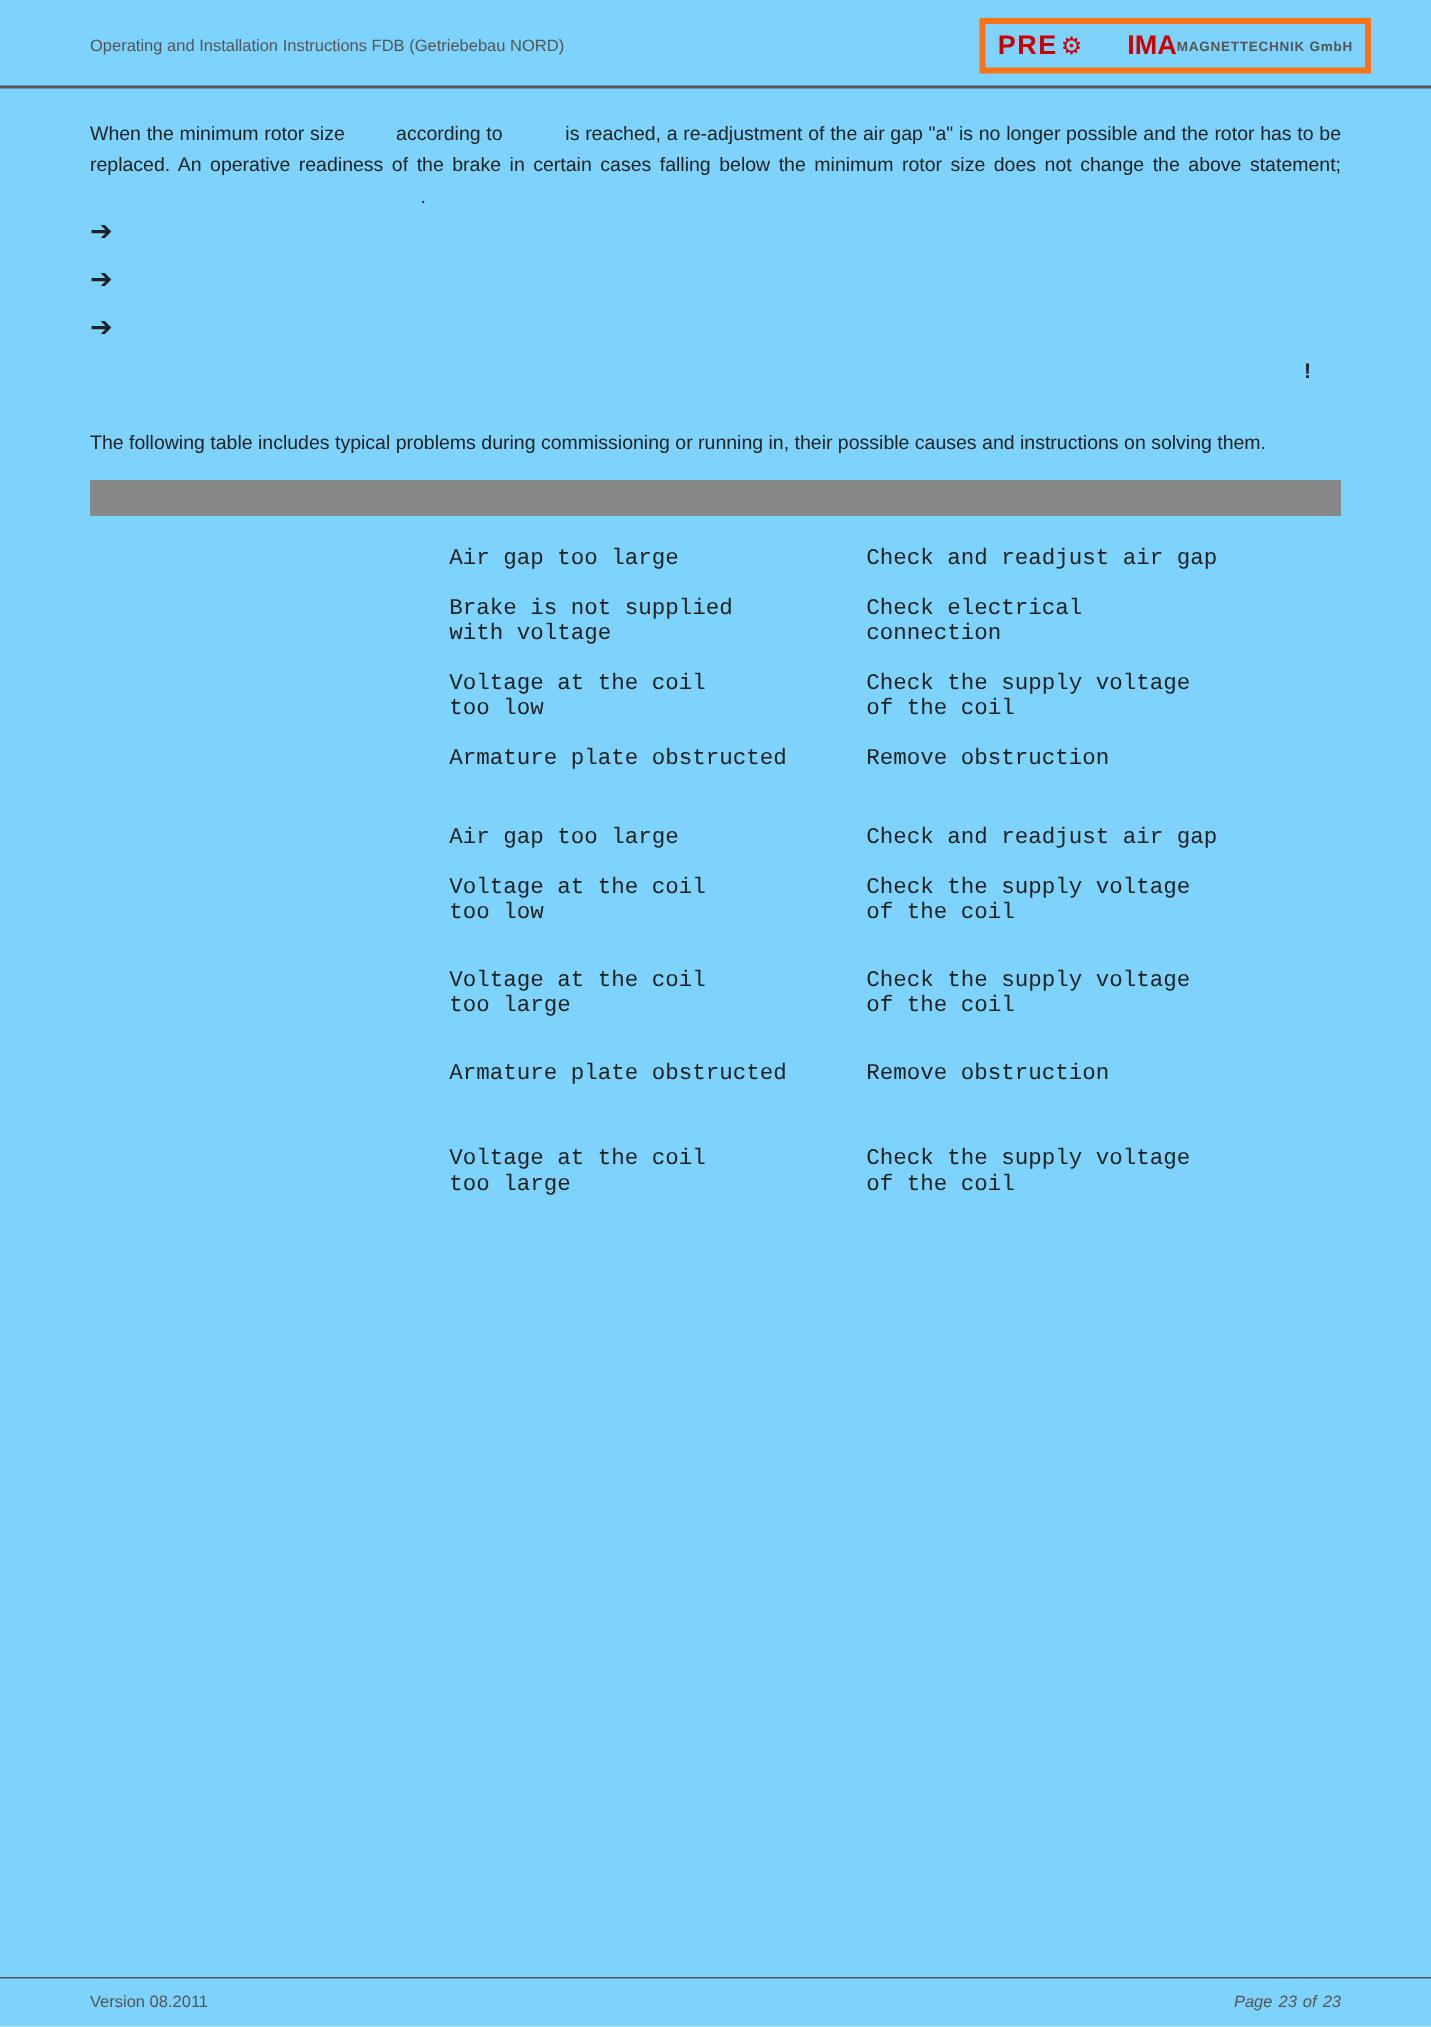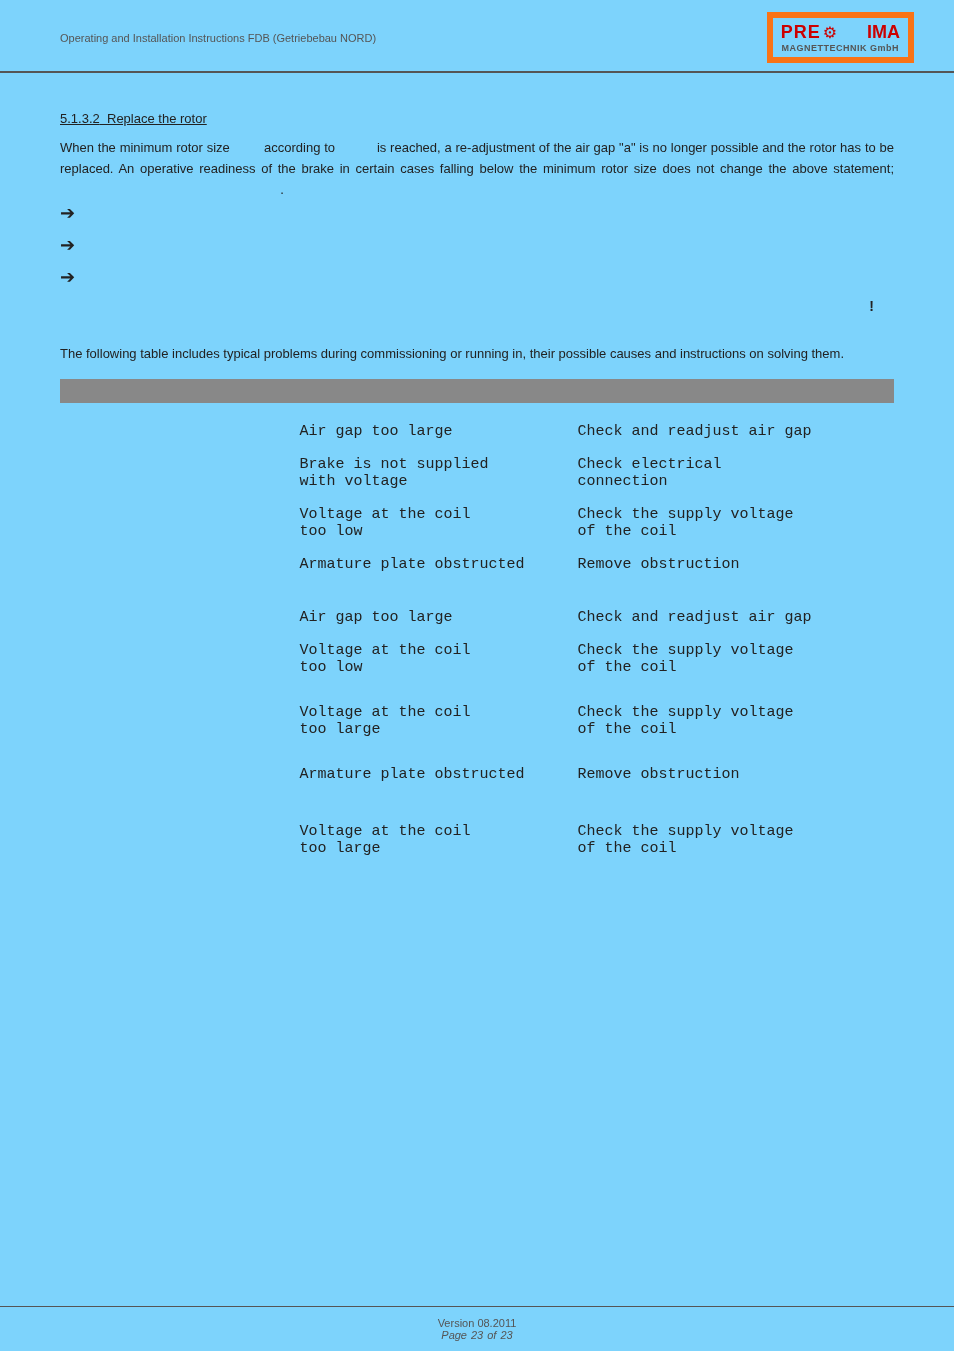--- a/index.html
+++ b/index.html
@@ -29,24 +29,24 @@
       padding: 12px 40px 8px 60px;
       border-bottom: 2px solid #555;
     }
 
     .header-title {
       font-size: 11px;
       color: #555;
     }
 
     .logo-box {
-      border: 6px solid #f97316;
+      border: 4px solid #f97316;
       padding: 4px 8px;
       display: flex;
-      flex-direction: column;
+      flex-direction: row;
       align-items: center;
     }
 
     .logo-top {
       display: flex;
       align-items: center;
       gap: 2px;
     }
 
     .logo-pre {
@@ -166,21 +166,20 @@
       bottom: 0;
       left: 0;
       right: 0;
       padding: 10px 60px;
       border-top: 1px solid #555;
       display: flex;
       justify-content: space-between;
       align-items: center;
       font-size: 11px;
       color: #555;
-      flex-direction: column;
     }
 
     .footer-right {
       display: flex;
       gap: 4px;
       font-style: italic;
     }
   </style>
 </head>
 <body>
@@ -194,25 +193,20 @@
         <span class="logo-pre">PRE</span>
         <span class="logo-gear">⚙</span>
         <span class="logo-ima">IMA</span>
       </div>
       <div class="logo-sub">MAGNETTECHNIK GmbH</div>
     </div>
   </div>
 
   <div class="page-content">
 
-    <div style="margin-top: 18px; margin-bottom: 12px;">
-      <span class="section-heading">
-        <span>5.1.3.2</span>&nbsp;&nbsp;<span>Replace the rotor</span>
-      </span>
-    </div>
 
     <p class="body-text">
       When the minimum rotor size &nbsp;&nbsp;&nbsp;&nbsp;&nbsp;&nbsp;&nbsp; according to &nbsp;&nbsp;&nbsp;&nbsp;&nbsp;&nbsp;&nbsp;&nbsp;&nbsp; is reached, a re-adjustment of the air gap "a" is no longer possible and the rotor has to be replaced. An operative readiness of the brake in certain cases falling below the minimum rotor size does not change the above statement; &nbsp;&nbsp;&nbsp;&nbsp;&nbsp;&nbsp;&nbsp;&nbsp;&nbsp;&nbsp;&nbsp;&nbsp;&nbsp;&nbsp;&nbsp;&nbsp;&nbsp;&nbsp;&nbsp;&nbsp;&nbsp;&nbsp;&nbsp;&nbsp;&nbsp;&nbsp;&nbsp;&nbsp;&nbsp;&nbsp;&nbsp;&nbsp;&nbsp;&nbsp;&nbsp;&nbsp;&nbsp;&nbsp;&nbsp;&nbsp;&nbsp;&nbsp;&nbsp;&nbsp;&nbsp;&nbsp;&nbsp;&nbsp;&nbsp;&nbsp;&nbsp;&nbsp;&nbsp;&nbsp;&nbsp;&nbsp;&nbsp;&nbsp;&nbsp;&nbsp; .
     </p>
 
     <div class="arrow-item">
       <span class="arrow-symbol">➔</span>
       <span></span>
     </div>
     <div class="arrow-item">

